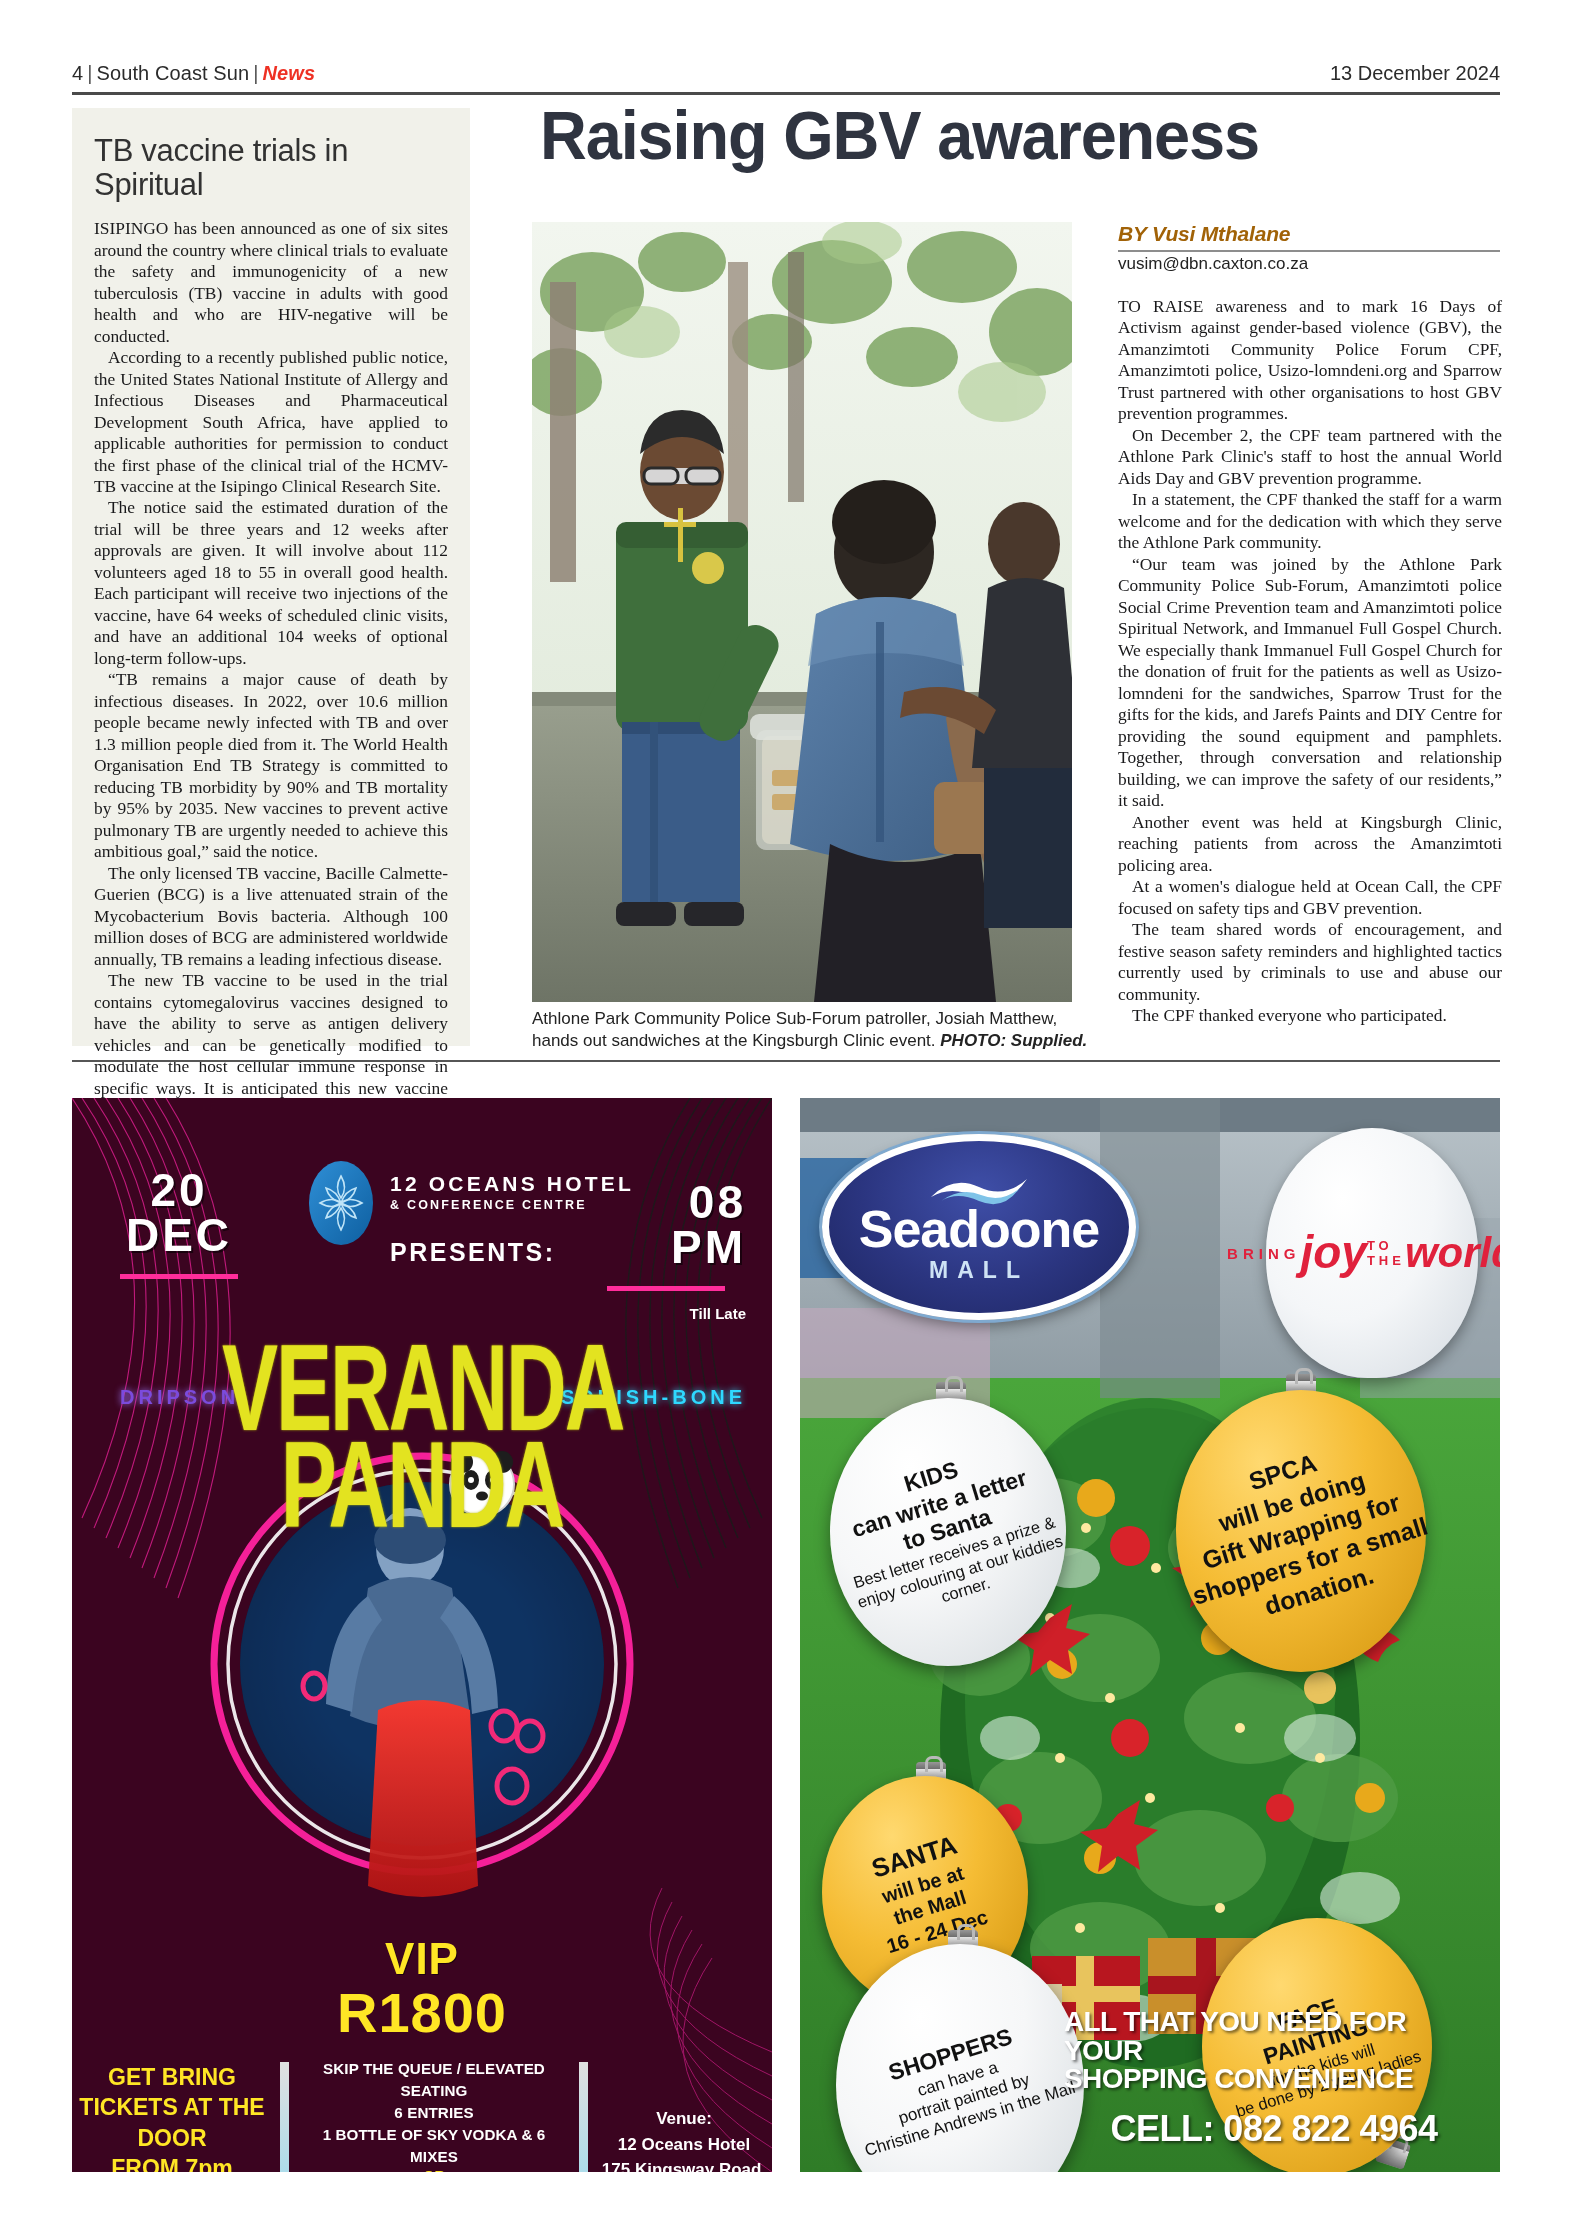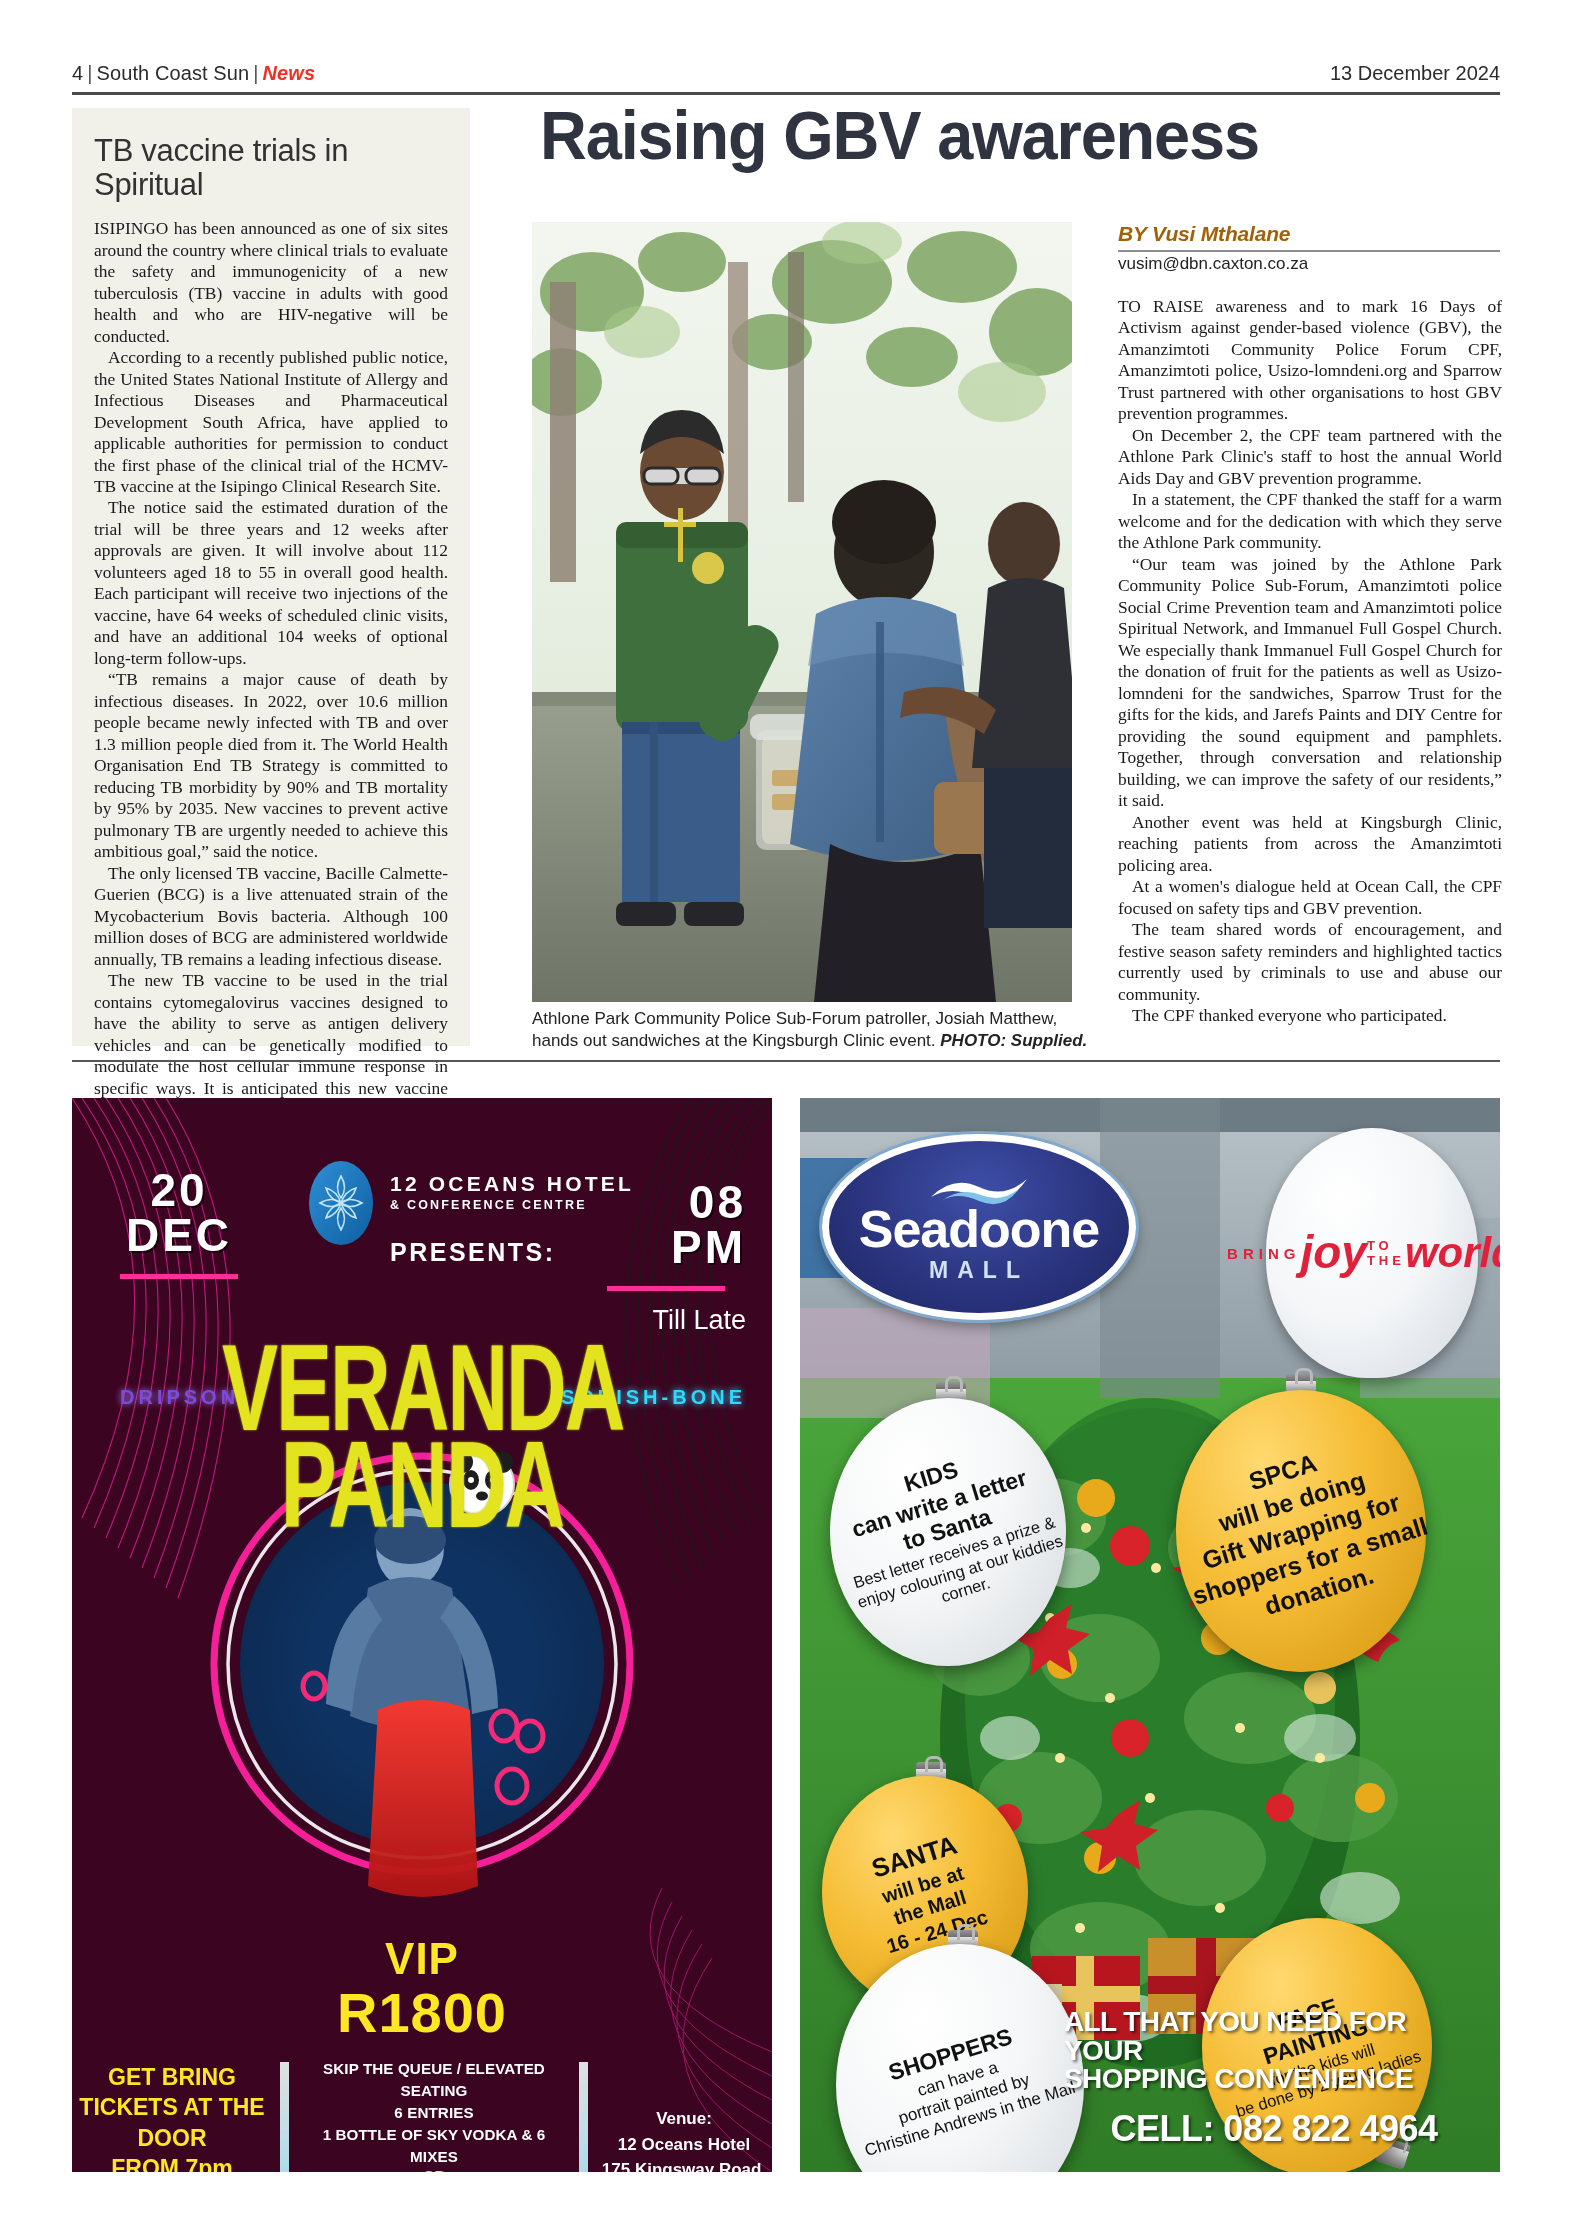--- a/index.html
+++ b/index.html
@@ -104,21 +104,21 @@
     font-family: "Liberation Sans", sans-serif;
     color: #fff;
   }
   .moire { position:absolute; inset:0; pointer-events:none; }
   .ad-concert .inner { position:absolute; inset:0; }
 
   .ac-dateblk { position:absolute; left:32px; top:70px; width:150px; text-align:center; }
   .ac-big { font-size: 46px; font-weight: bold; letter-spacing: 3px; line-height: .98;
             text-shadow: 2px 2px 0 rgba(0,0,0,.55); font-family:"Liberation Sans",sans-serif; }
   .ac-underline { width: 118px; height: 5px; background:#ff2d9b; margin: 16px auto 0; }
-  .ac-till { font-size: 27px; font-weight: normal; margin-top: 14px; }
+  .ac-till { font-size: 15px; font-weight: bold; margin-top: 14px; }
 
   .ac-timeblk { position:absolute; right:26px; top:82px; width:160px; text-align:right; }
 
   .ac-logo { position:absolute; left:236px; top:62px; width: 66px; height: 86px; }
   .ac-hotel { position:absolute; left:318px; top:74px; font-size:21px; font-weight:bold; letter-spacing:3.2px; }
   .ac-hotel-sub { position:absolute; left:318px; top:100px; font-size:12.5px; font-weight:bold; letter-spacing:2.2px; }
   .ac-presents { position:absolute; left:318px; top:140px; font-size:25px; font-weight:bold; letter-spacing:2.5px; }
 
   .ac-dj-l { position:absolute; left:48px; top:288px; font-size:20px; font-weight:bold;
              letter-spacing:4px; color:#7b4bdc; text-shadow:0 0 7px #a07bff; }

